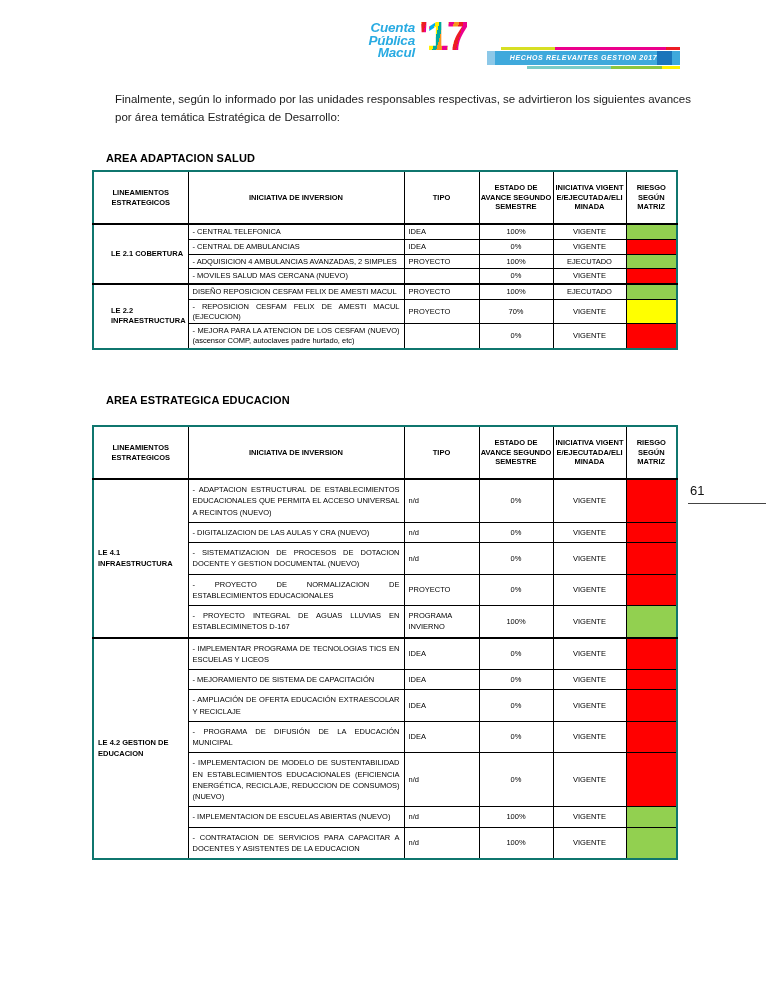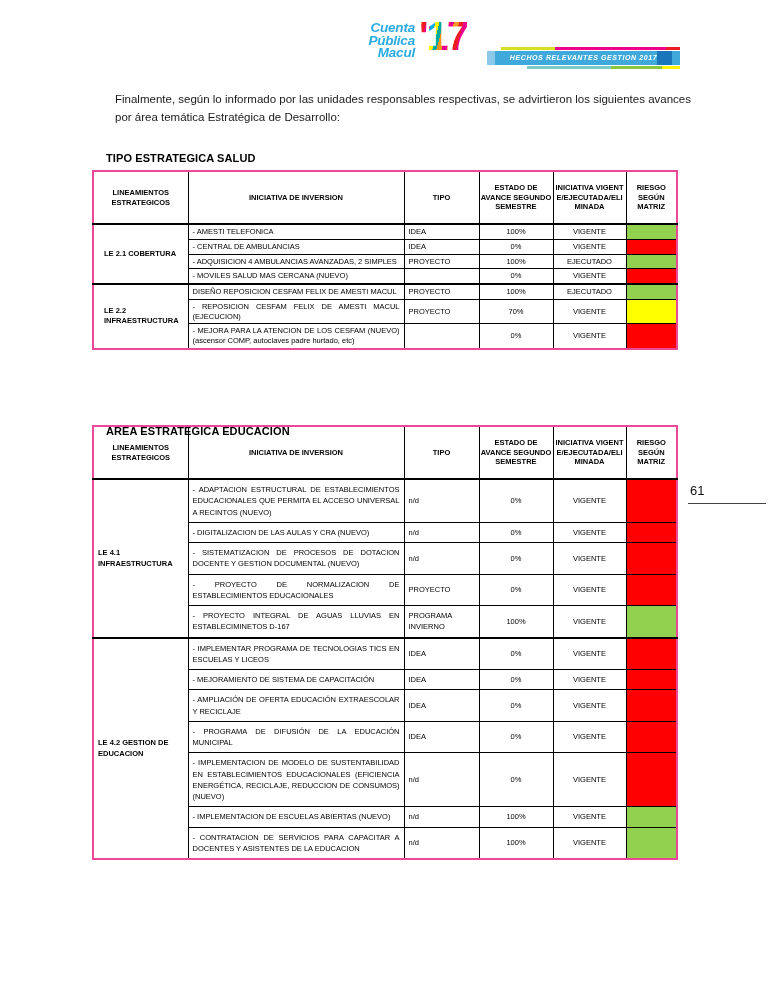--- a/index.html
+++ b/index.html
@@ -83,48 +83,48 @@
   
   .section-title {
     position: absolute;
     left: 106px;
     font-size: 11px;
     font-weight: bold;
     color: #000;
     letter-spacing: 0.1px;
   }
   #title-0 { top: 152px; }
-  #title-1 { top: 425px; }
+  #title-1 { top: 394px; }
 
   
   .tblwrap { position: absolute; left: 92px; }
   #tbl-0 { top: 170px; }
   #tbl-1 { top: 425px; }
   table {
     border-collapse: collapse;
     table-layout: fixed;
     width: 584px;
-    border: 2px solid #ec4899;
+    border: 2px solid #0f766e;
     font-size: 7.5px;
     color: #000;
   }
   th, td { border: 1px solid #000; vertical-align: middle; }
   th {
     font-size: 7.5px;
     font-weight: bold;
     text-align: center;
     padding: 3px 1px;
     height: 53px;
     border-bottom: 2px solid #000;
     line-height: 1.25;
   }
   th.col-5 { word-break: break-all; }
   td { padding: 2px 4px; line-height: 1.3; }
   #tbl-1 td { padding: 4px 4px; line-height: 1.5; }
-  td.cell-lineamiento { font-weight: bold; text-align: left; padding-left: 10px; line-height: 1.45; }
+  td.cell-lineamiento { font-weight: bold; text-align: left; padding-left: 17px; line-height: 1.45; }
   td.cell-iniciativa { text-align: justify; }
   td.cell-tipo { text-align: left; }
   td.cell-avance, td.cell-estado { text-align: center; }
   td.cell-riesgo { padding: 0; }
   tr.group-first td { border-top: 2px solid #000; }
 
   
   .pagenum {
     position: absolute;
     top: 483px; left: 688px;
@@ -156,21 +156,21 @@
   <div class="brand-year">'17</div>
 
   <div class="banner">
     <div class="banner-stripe-top"></div>
     <div class="banner-bar">HECHOS RELEVANTES GESTION 2017</div>
     <div class="banner-stripe-bottom"></div>
   </div>
 
   <p class="intro">Finalmente, según lo informado por las unidades responsables respectivas, se advirtieron los siguientes avances por área temática Estratégica de Desarrollo:</p>
 
-  <h2 class="section-title" id="title-0">TIPO ESTRATEGICA SALUD</h2>
+  <h2 class="section-title" id="title-0">AREA ADAPTACION SALUD</h2>
   <div class="tblwrap" id="tbl-0">
     <table>
       <colgroup>
         <col style="width:95px">
           <col style="width:216px">
           <col style="width:75px">
         <col style="width:74px">
           <col style="width:73px">
           <col style="width:51px">
       </colgroup>
@@ -180,21 +180,21 @@
             <th class="col-2">INICIATIVA DE INVERSION</th>
             <th class="col-3">TIPO</th>
             <th class="col-4">ESTADO DE AVANCE SEGUNDO SEMESTRE</th>
             <th class="col-5">INICIATIVA VIGENTE/EJECUTADA/ELIMINADA</th>
             <th class="col-6">RIESGO SEGÚN MATRIZ</th>
           </tr>
         </thead>
       <tbody>
           <tr class="group-first">
             <td rowspan="4" class="cell-lineamiento">LE 2.1 COBERTURA</td>
-            <td class="cell-iniciativa">- AMESTI TELEFONICA</td>
+            <td class="cell-iniciativa">- CENTRAL TELEFONICA</td>
             <td class="cell-tipo">IDEA</td>
             <td class="cell-avance">100%</td>
             <td class="cell-estado">VIGENTE</td>
             <td class="cell-riesgo" style="background: rgb(146, 208, 80);"></td>
           </tr>
           <tr>
             <td class="cell-iniciativa">- CENTRAL DE AMBULANCIAS</td>
             <td class="cell-tipo">IDEA</td>
             <td class="cell-avance">0%</td>
             <td class="cell-estado">VIGENTE</td>

